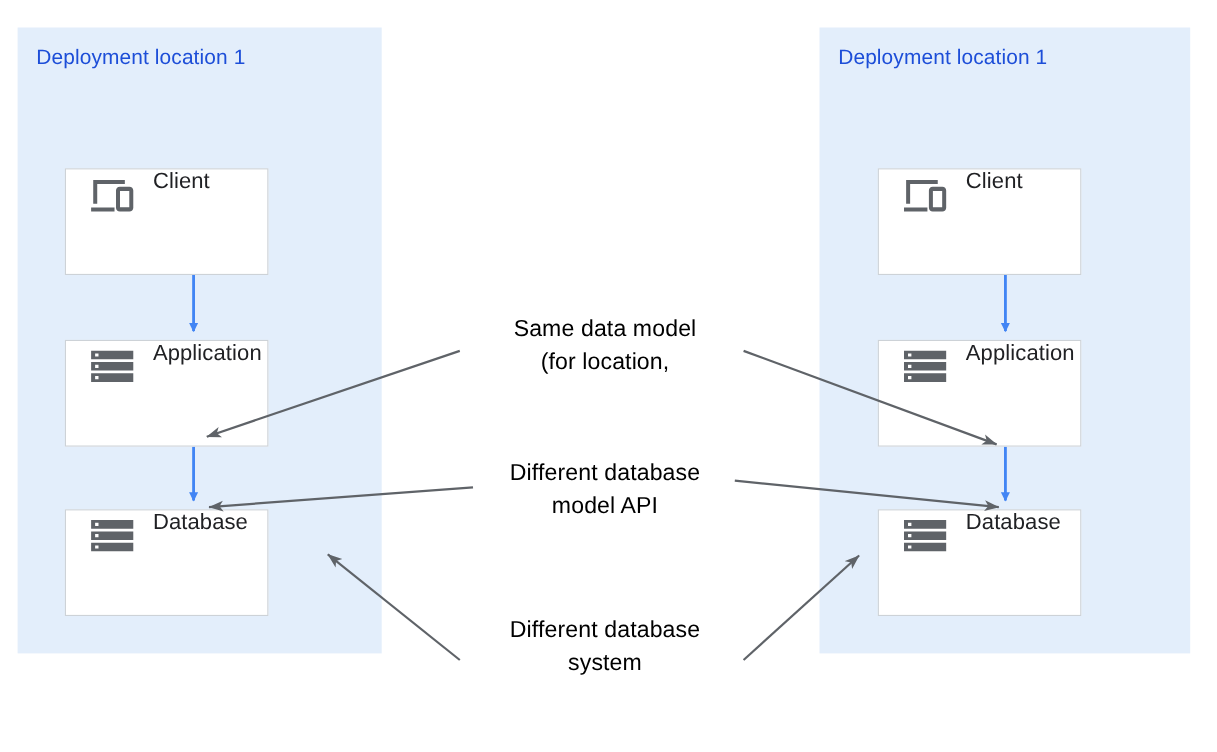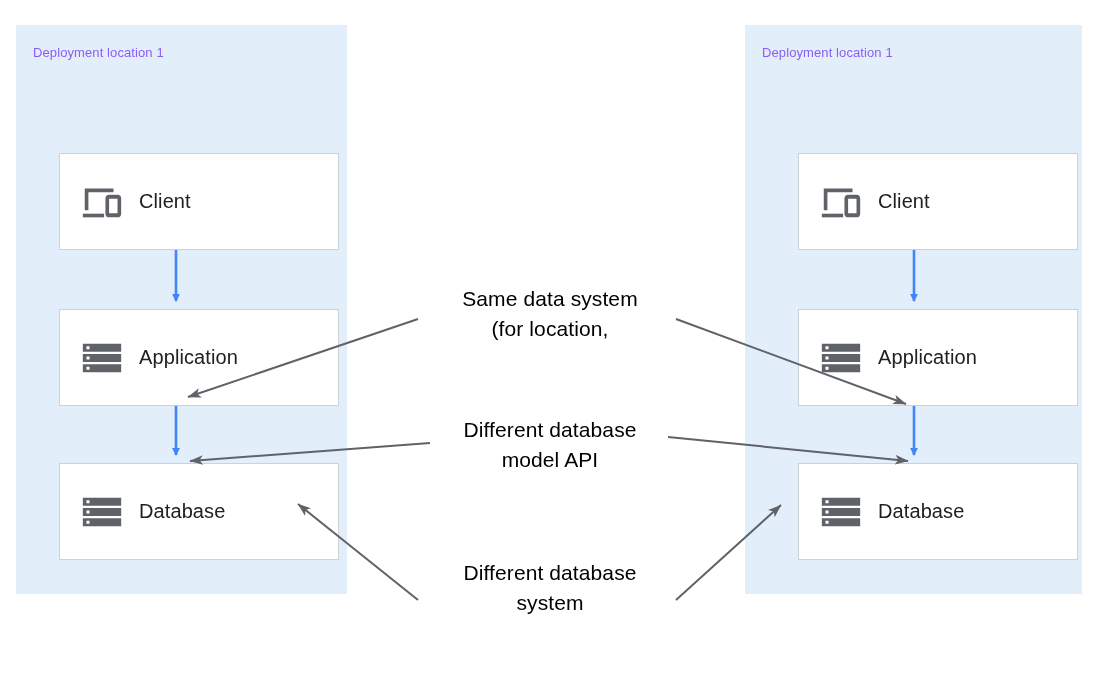--- a/index.html
+++ b/index.html
@@ -26,37 +26,37 @@
     top: 25px;
     height: 569px;
   }
   #panel-1 { left: 16px;  width: 331px; }
   #panel-2 { left: 745px; width: 337px; }
 
   .panel-title {
     position: absolute;
     top: 16px;
     left: 17px;
-    font-size: 13px;
+    font-size: 19px;
     line-height: 24px;
-    color: #8b5cf6;
+    color: #1d4ed8;
     white-space: nowrap;
     letter-spacing: 0.1px;
     text-align: center;
   }
 
   
   .node {
     position: absolute;
     background: #ffffff;
     border: 1px solid #cdd2d7;
     box-sizing: border-box;
     display: flex;
-    align-items: center;
-    width: 280px;
+    align-items: flex-start;
+    width: 185px;
     height: 97px;
   }
   .node .node-icon {
     flex: 0 0 auto;
     margin-left: 19px;
     width: 46px;
     height: 46px;
     display: block;
   }
   .node .node-label {
@@ -202,21 +202,21 @@
     <line x1="430" y1="443" x2="190" y2="461" stroke="#5f6368" stroke-width="2" marker-end="url(#gray-arrow)"></line>
 
     <line x1="668" y1="437" x2="908" y2="461" stroke="#5f6368" stroke-width="2" marker-end="url(#gray-arrow)"></line>
 
     <line x1="418" y1="600" x2="298" y2="504" stroke="#5f6368" stroke-width="2" marker-end="url(#gray-arrow)"></line>
 
     <line x1="676" y1="600" x2="781" y2="505" stroke="#5f6368" stroke-width="2" marker-end="url(#gray-arrow)"></line>
   </svg>
 
   <div class="annotation" id="annotation-0">
-    <div>Same data system</div>
+    <div>Same data model</div>
     <div>(for location,</div>
   </div>
 
   <div class="annotation" id="annotation-1">
     <div>Different database</div>
     <div>model API</div>
   </div>
 
   <div class="annotation" id="annotation-2">
     <div>Different database</div>

